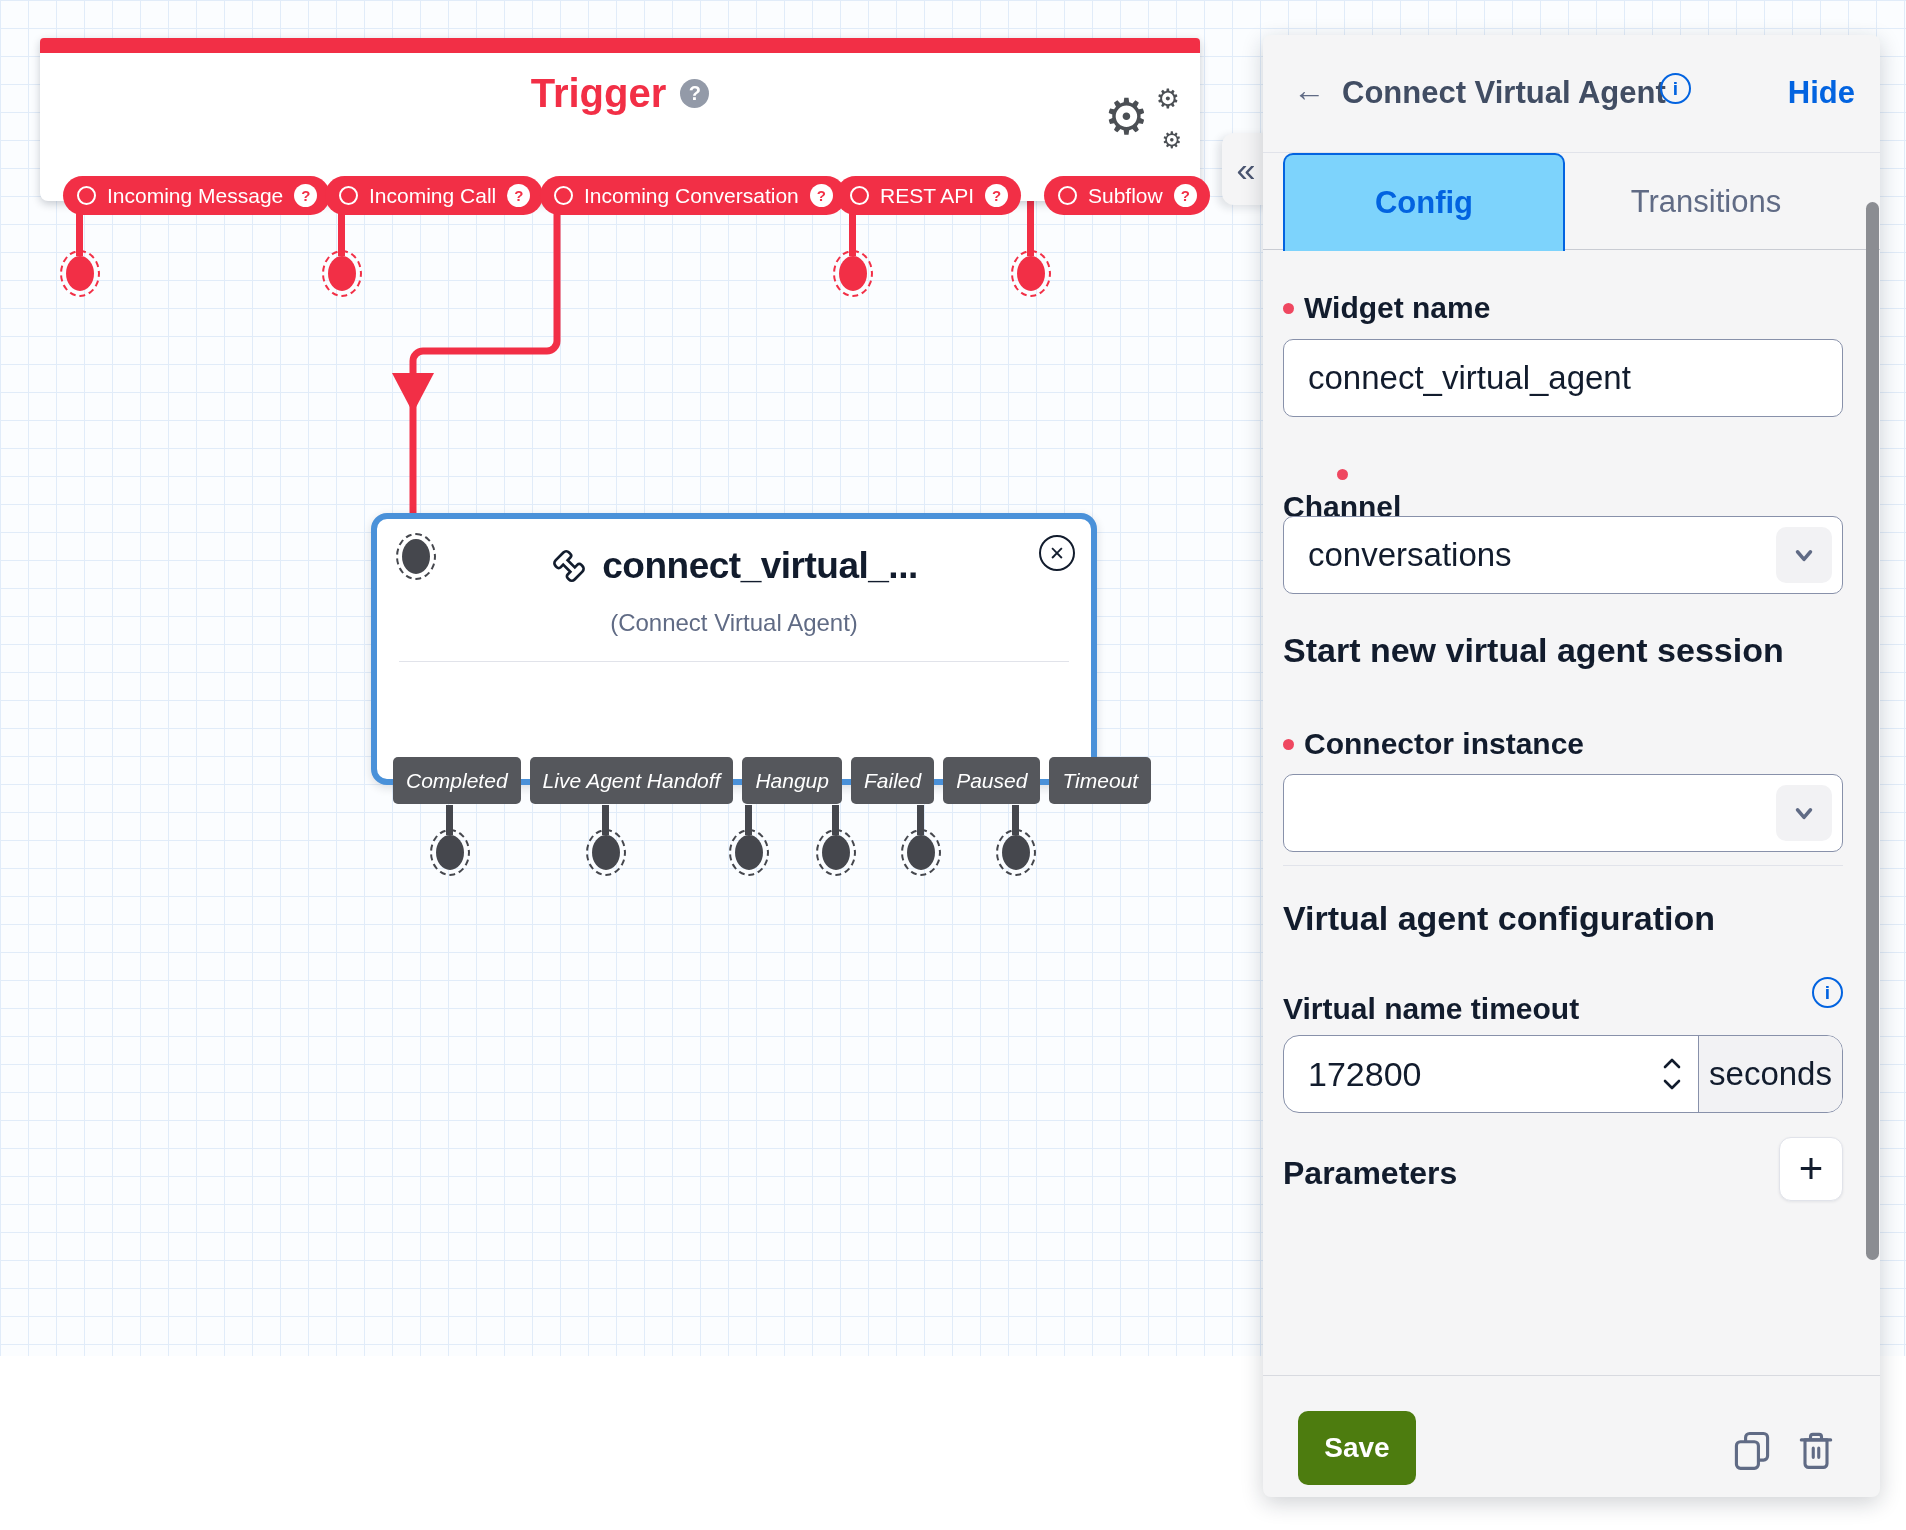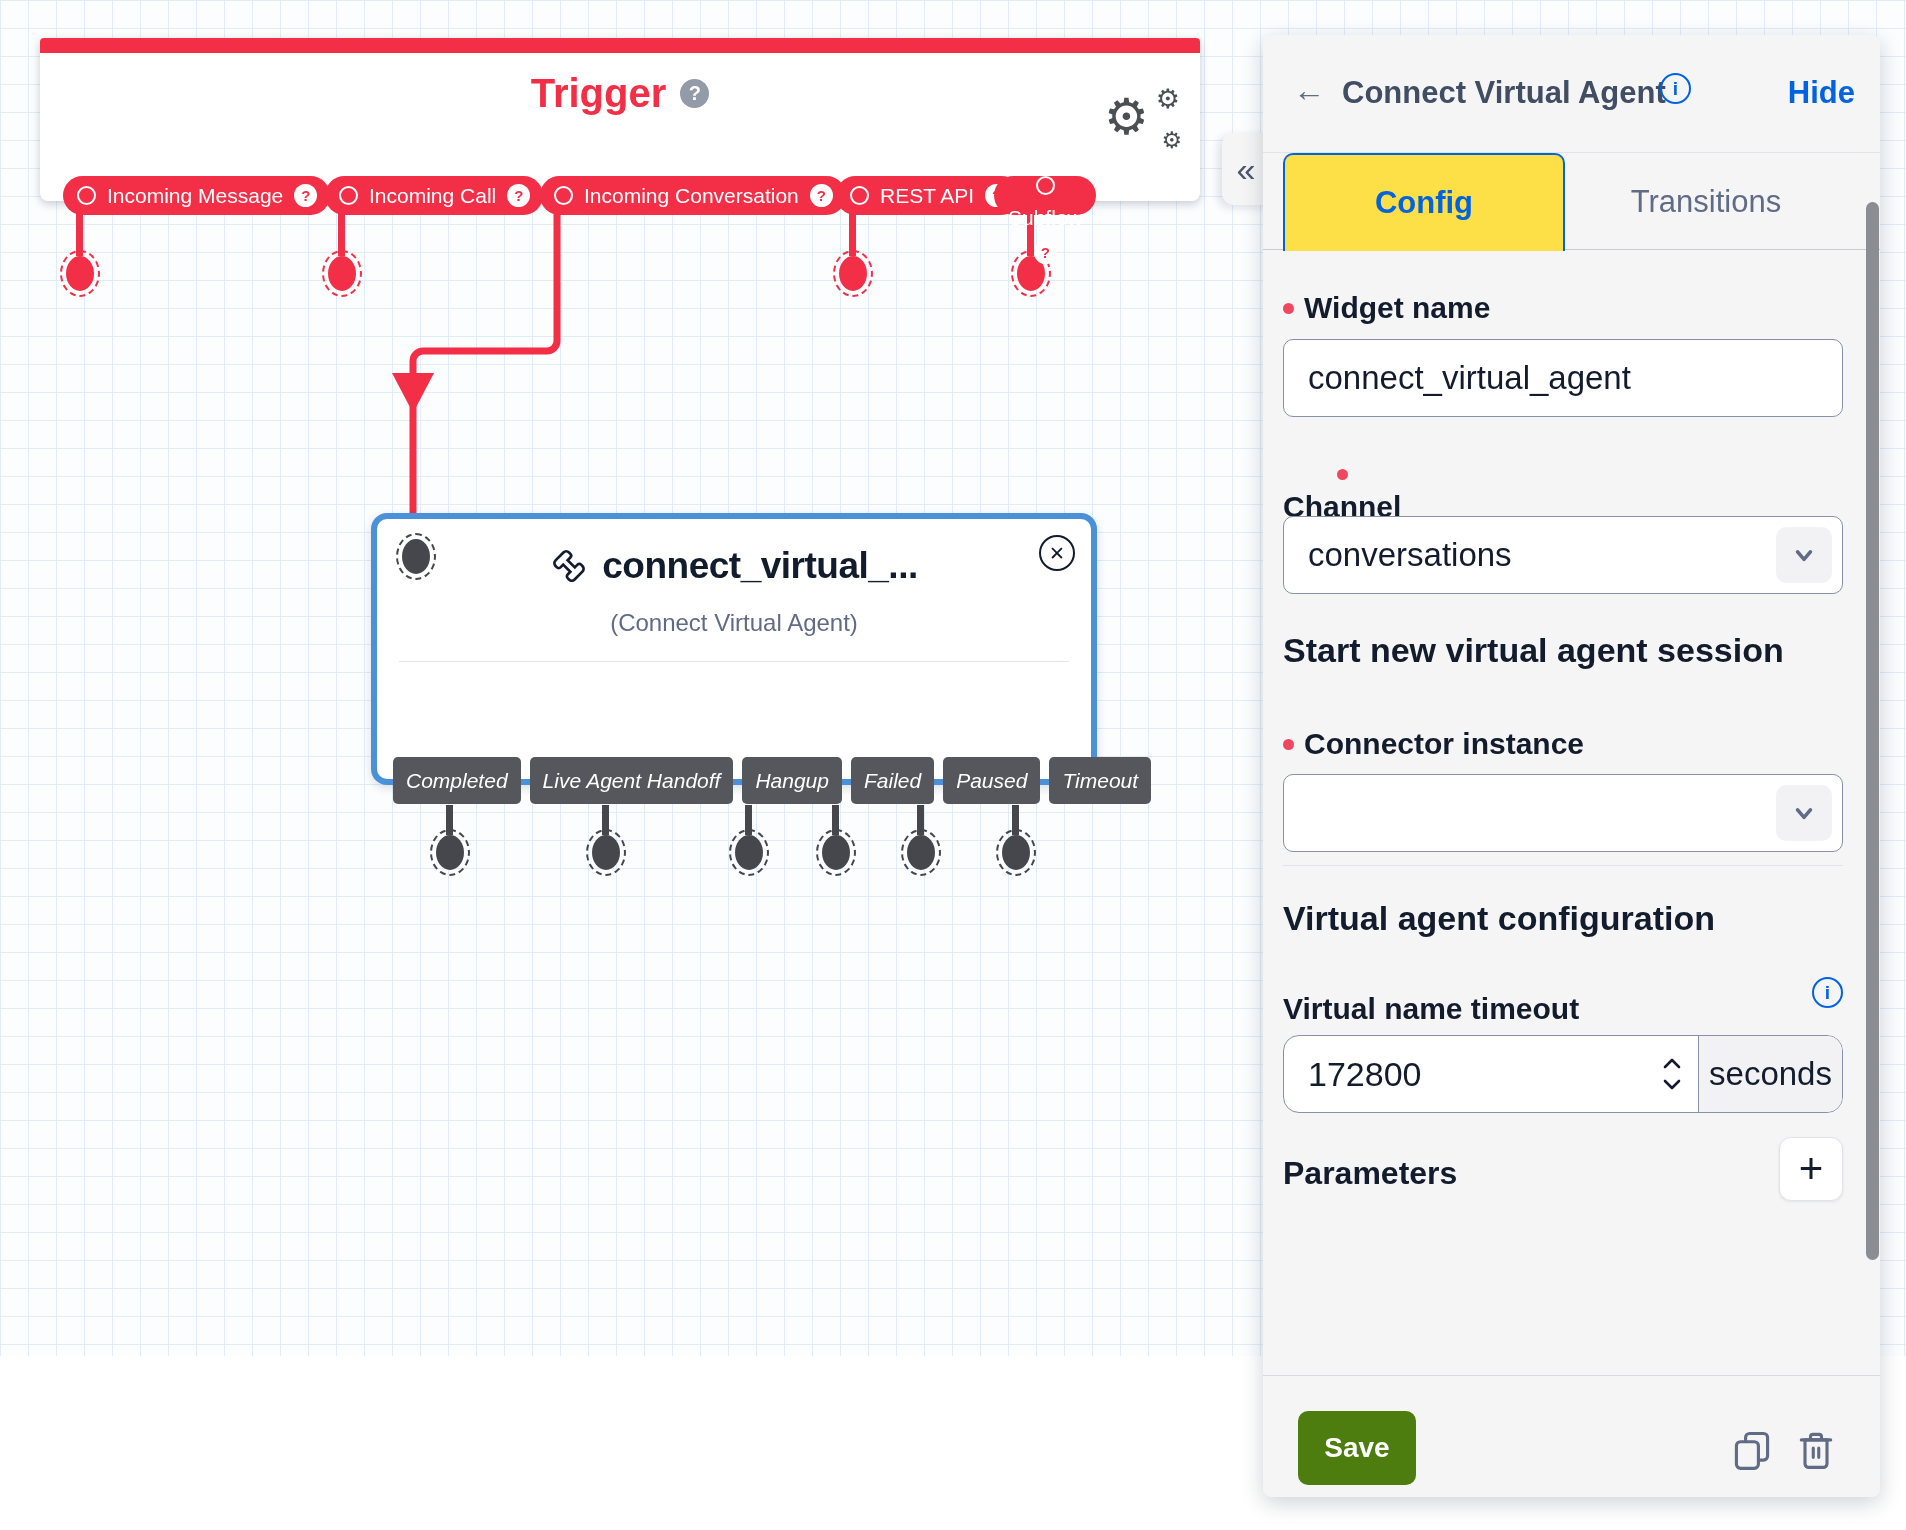--- a/index.html
+++ b/index.html
@@ -69,21 +69,21 @@
   .panel-header { position:absolute; left:0; top:0; right:0; height:118px; border-bottom:1px solid #e1e3ea; }
   .back-arrow { position:absolute; left:30px; top:39px; font-size:32px; color:#606b85; cursor:pointer; line-height:1; }
   .panel-title { position:absolute; left:79px; top:40px; font-size:31px; font-weight:bold; color:#414d63; }
   .info-icon { width:31px; height:31px; border:2.5px solid #0263e0; border-radius:50%; color:#0263e0;
     font-size:19px; font-weight:bold; font-style:normal; display:flex; align-items:center; justify-content:center; }
   .info-header { position:absolute; left:397px; top:38px; }
   .hide-link { position:absolute; right:25px; top:40px; font-size:31px; font-weight:bold; color:#0263e0; cursor:pointer; }
 
   .tabstrip { position:absolute; left:0; top:118px; right:0; height:97px; border-bottom:1px solid #c9ccd3; }
   .tab { position:absolute; top:0; height:97px; display:flex; align-items:center; justify-content:center; font-size:31px; cursor:pointer; }
-  .tab-config { left:20px; width:282px; background:#fde047; border:2px solid #0263e0; border-bottom:none;
+  .tab-config { left:20px; width:282px; background:#7dd3fc; border:2px solid #0263e0; border-bottom:none;
     border-radius:10px 10px 0 0; color:#0263e0; font-weight:bold; height:98px; }
   .tab-transitions { left:302px; width:282px; color:#606b85; font-weight:500; }
 
   .flabel { position:absolute; left:20px; display:flex; align-items:center; gap:10px;
     font-size:30px; font-weight:bold; color:#121c2d; }
   .req-dot { width:11px; height:11px; border-radius:50%; background:#ef4760; flex:none; }
   .heading { position:absolute; left:20px; font-size:34px; font-weight:bold; color:#121c2d; }
 
   .field { position:absolute; left:20px; width:560px; height:78px; background:#fff;
     border:1px solid #8891aa; border-radius:10px; }
@@ -180,21 +180,21 @@
     <div class="pill" style="left:500px;">
       <span class="pill-ring"></span>
       <span class="pill-label">Incoming Conversation</span>
       <span class="pill-q">?</span>
     </div>
     <div class="pill" style="left:796px;">
       <span class="pill-ring"></span>
       <span class="pill-label">REST API</span>
       <span class="pill-q">?</span>
     </div>
-    <div class="pill" style="left:954px;flex-direction:column;">
+    <div class="pill" style="left:1004px;">
       <span class="pill-ring"></span>
       <span class="pill-label">Subflow</span>
       <span class="pill-q">?</span>
     </div>
   </div>
 
   <div class="node">
     <div class="dot dark" style="left:19px; top:14px;">
         <span class="ring"></span>
         <span class="core"></span>

